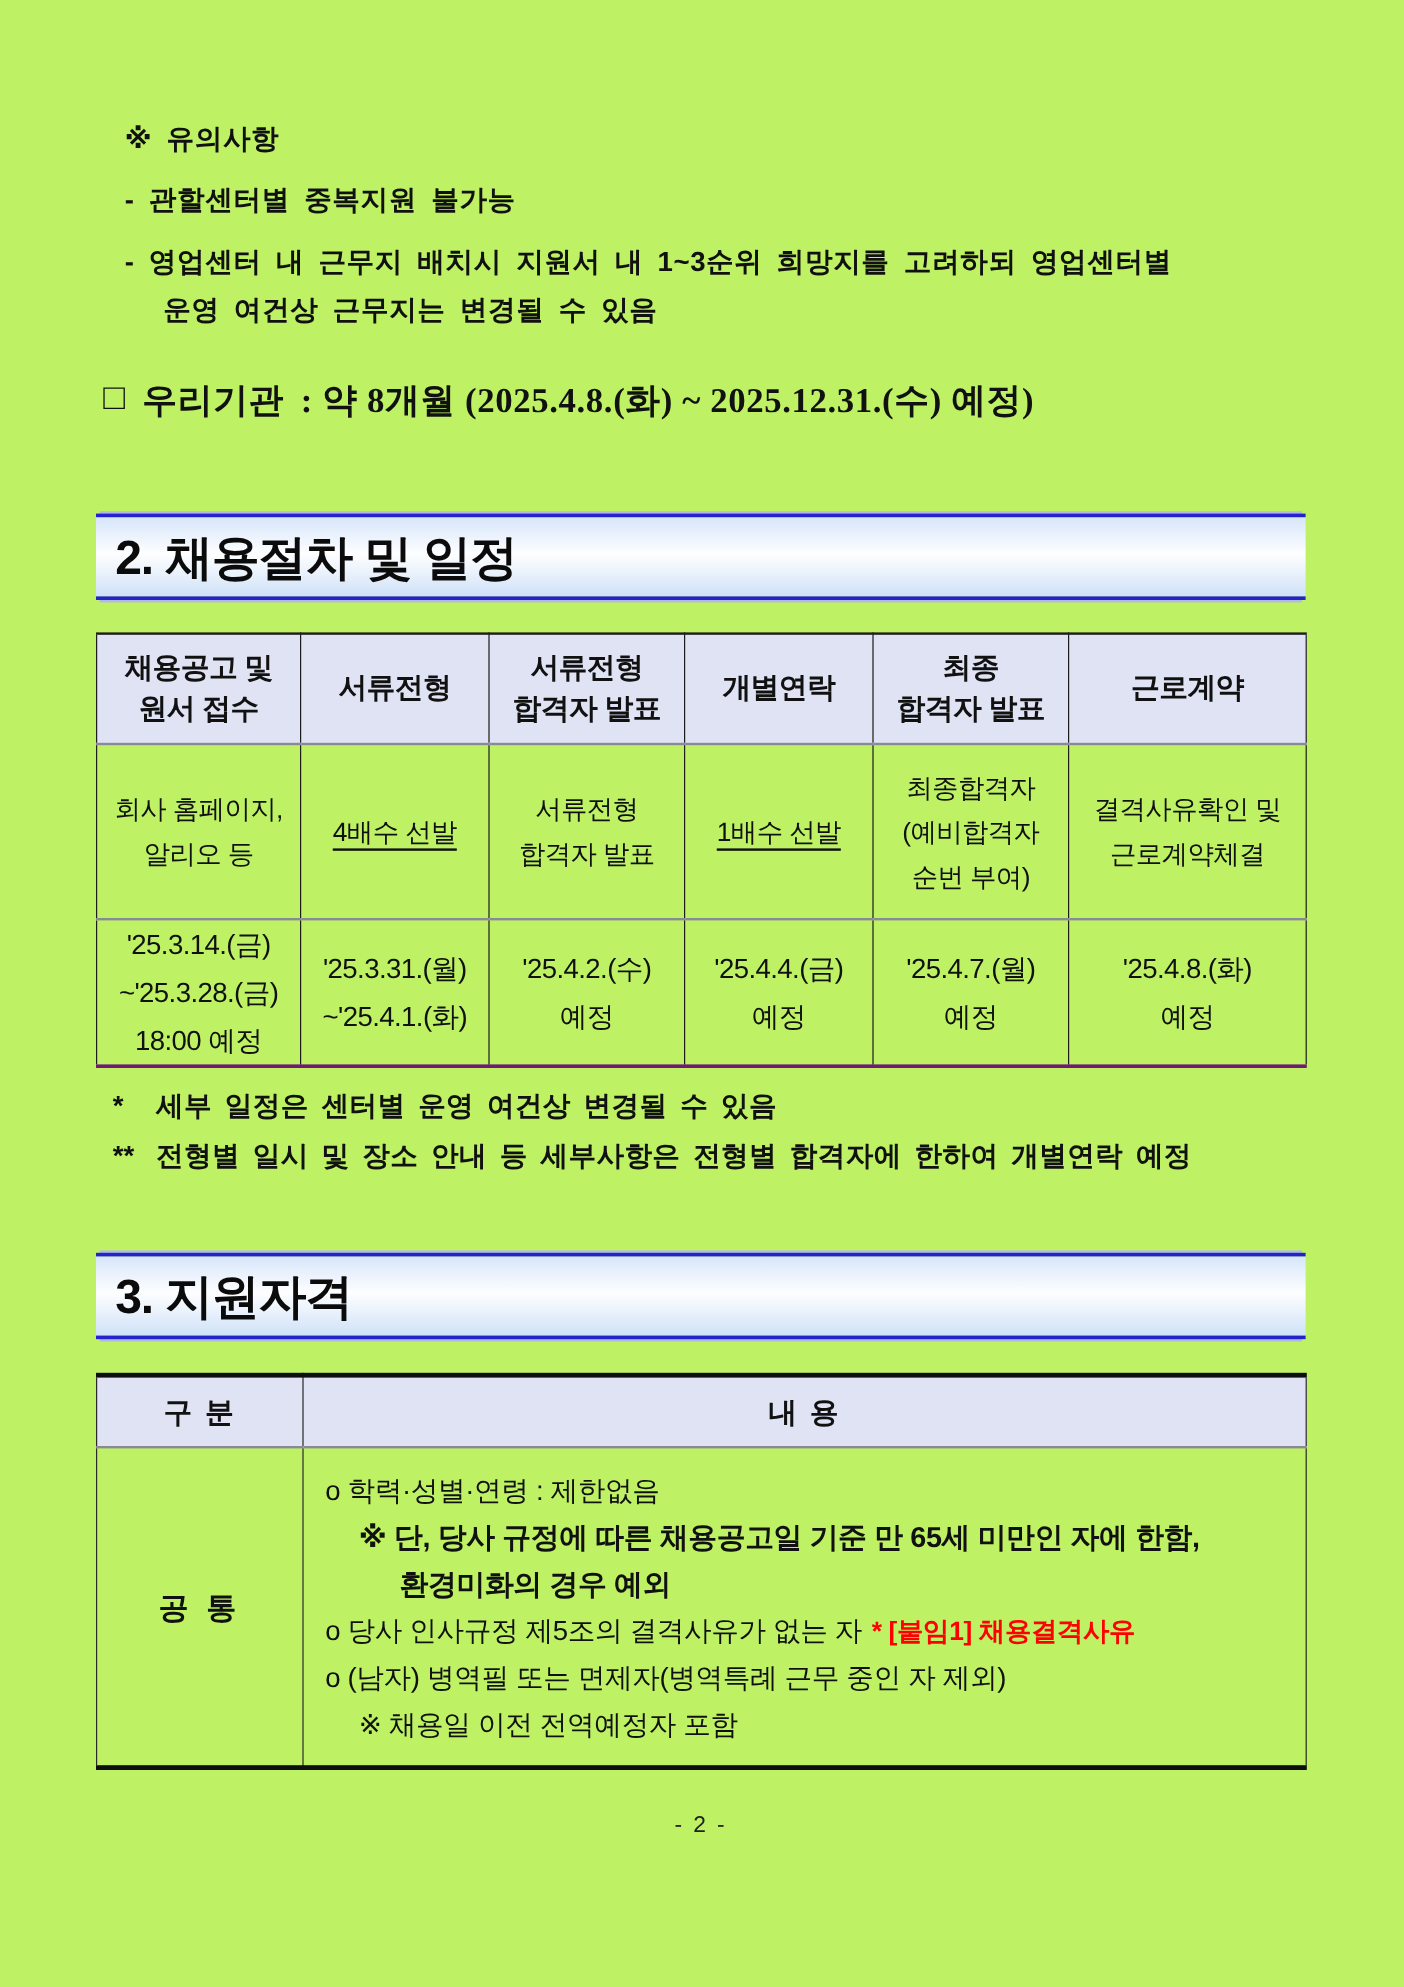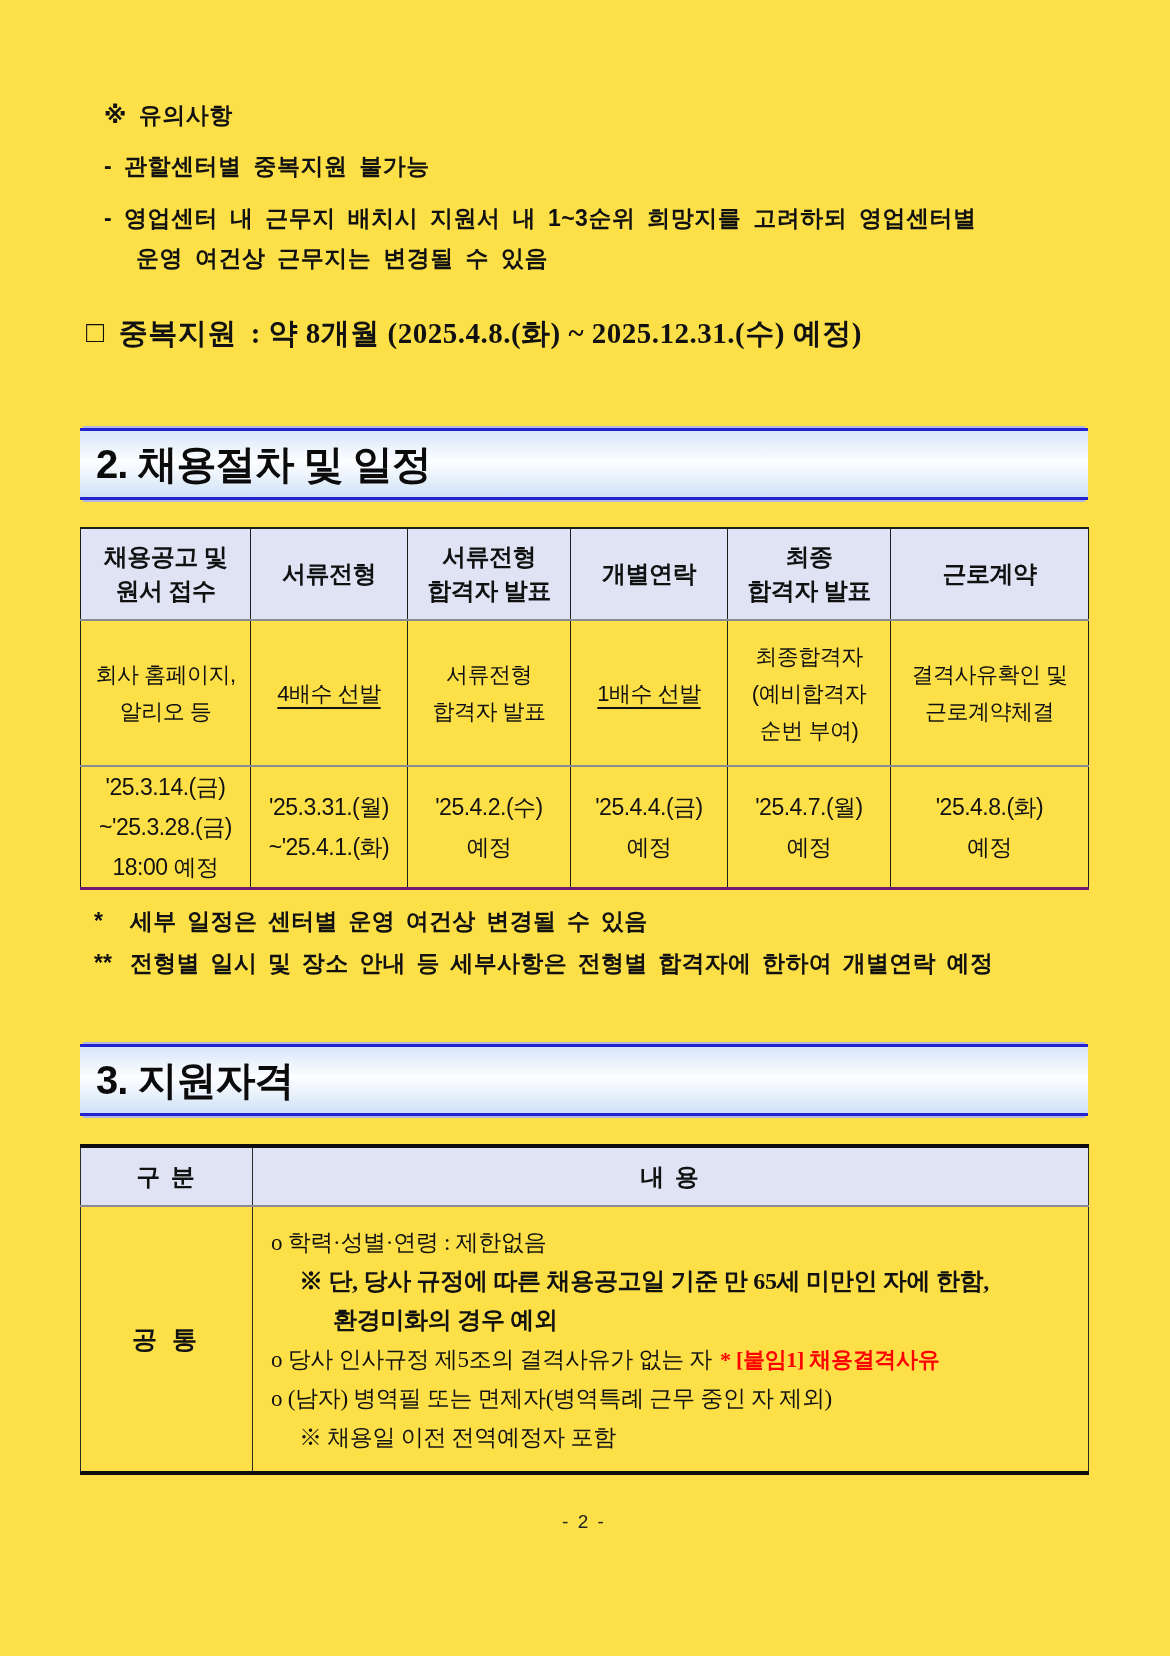--- a/index.html
+++ b/index.html
@@ -2,21 +2,21 @@
 <html lang="ko"><head>
 <meta charset="utf-8">
 <style>
   * { margin: 0; padding: 0; box-sizing: border-box; }
   html, body { background: #ffffff; }
   .page {
     position: relative;
     width: 1170px;
     height: 1656px;
     margin: 0 auto;
-    background: #fde047;
+    background: #bef264;
     overflow: hidden;
     font-family: "Liberation Sans", "DejaVu Sans", sans-serif;
     color: #111;
   }
   .content { padding: 0 82px 0 80px; }
 
   
   .notes { margin-top: 100px; margin-left: 24px; font-size: 23px; font-weight: 600; word-spacing: 5px; letter-spacing: 0.5px; }
   .notes .note-title { margin-bottom: 20px; }
   .notes .note-item { margin-bottom: 16px; }
@@ -68,21 +68,21 @@
 
   
   .qual { width: 1008px; margin-top: 28px; border-top: 4px solid #0e0e0e; border-bottom: 4px solid #0e0e0e; }
   .qual th, .qual td { border-left: 1px solid #2a2a2a; border-right: 1px solid #2a2a2a; vertical-align: middle; }
   .qual thead th {
     height: 60px; background: #dfe3f4; font-size: 24px; font-weight: 700;
     text-align: center; border-bottom: 2px solid #8a8a96; letter-spacing: 2px;
   }
   .qual td.row-label { text-align: center; font-size: 25px; font-weight: 700; letter-spacing: 4px; }
   .qual tr.common td { border-bottom: 2px solid #8a8a96; }
-  .qual td.cell-content { padding: 16px 10px 14px 18px; font-family: Liberation Serif, serif; }
+  .qual td.cell-content { padding: 16px 10px 14px 18px; }
   .qline { font-size: 23px; line-height: 39px; letter-spacing: -0.3px; }
   .qline.bold { font-weight: 700; font-size: 24px; }
   .qline.ind1 { margin-left: 28px; }
   .qline.ind2 { margin-left: 62px; }
   .red-note { color: #ff0000; font-weight: 700; font-size: 22px; margin-left: 8px; }
   .pref-cell { padding: 18px 10px 18px 18px; }
   .pref-cell .qline { line-height: 48px; }
 
   
   .page-num { margin-top: 36px; text-align: center; font-size: 19px; letter-spacing: 2px; color: #222; }
@@ -95,21 +95,21 @@
 
     <div class="notes">
       <div class="note-title">※  유의사항</div>
       <div class="note-item">- 관할센터별 중복지원 불가능</div>
       <div class="note-item hang">- 영업센터 내 근무지 배치시 지원서 내 1~3순위 희망지를 고려하되 영업센터별
 운영 여건상 근무지는 변경될 수 있음</div>
     </div>
 
     <div class="contract">
       <span class="sq">□</span>
-      <span>중복지원</span>
+      <span>우리기관</span>
       <span>: 약 8개월 (2025.4.8.(화) ~ 2025.12.31.(수) 예정)</span>
     </div>
 
     <div class="band">
       <span class="band-title">2. 채용절차 및 일정</span>
     </div>
 
     <table class="schedule">
       <colgroup>
         <col style="width:170px">

